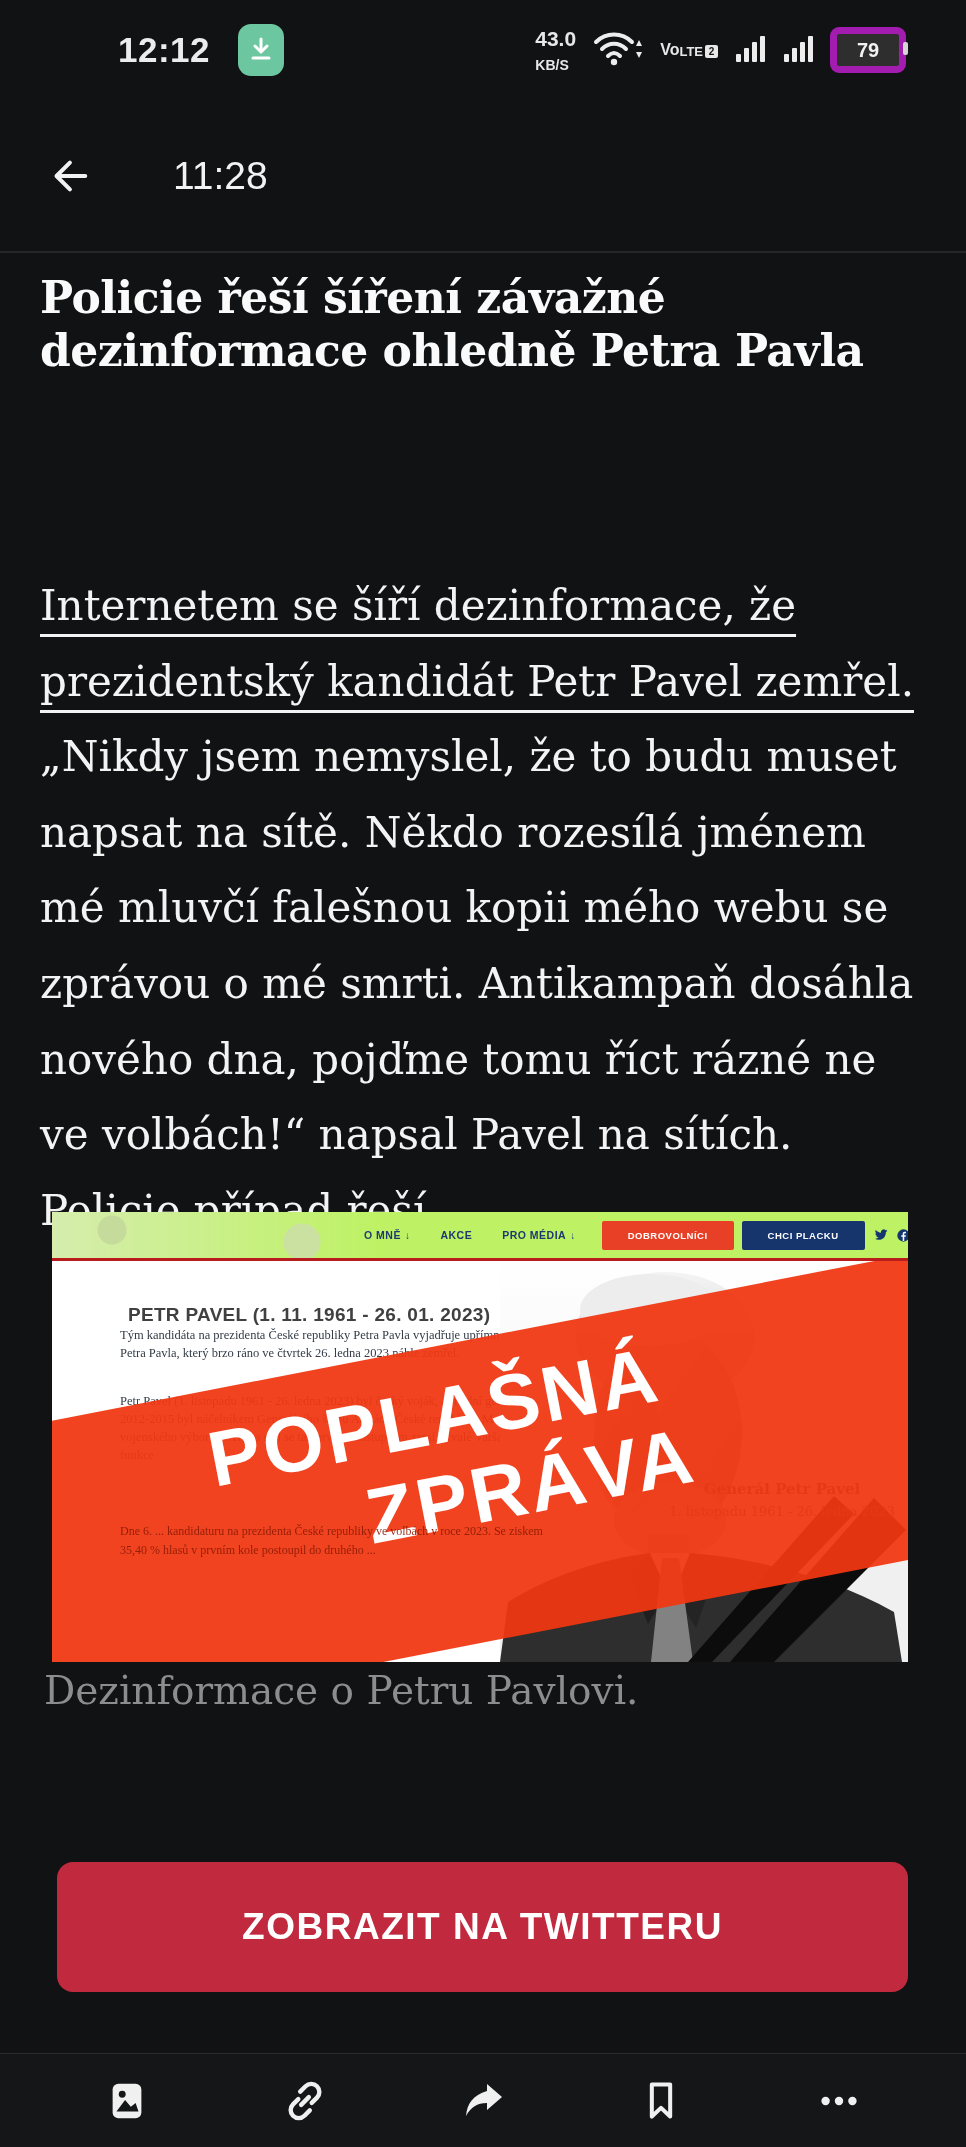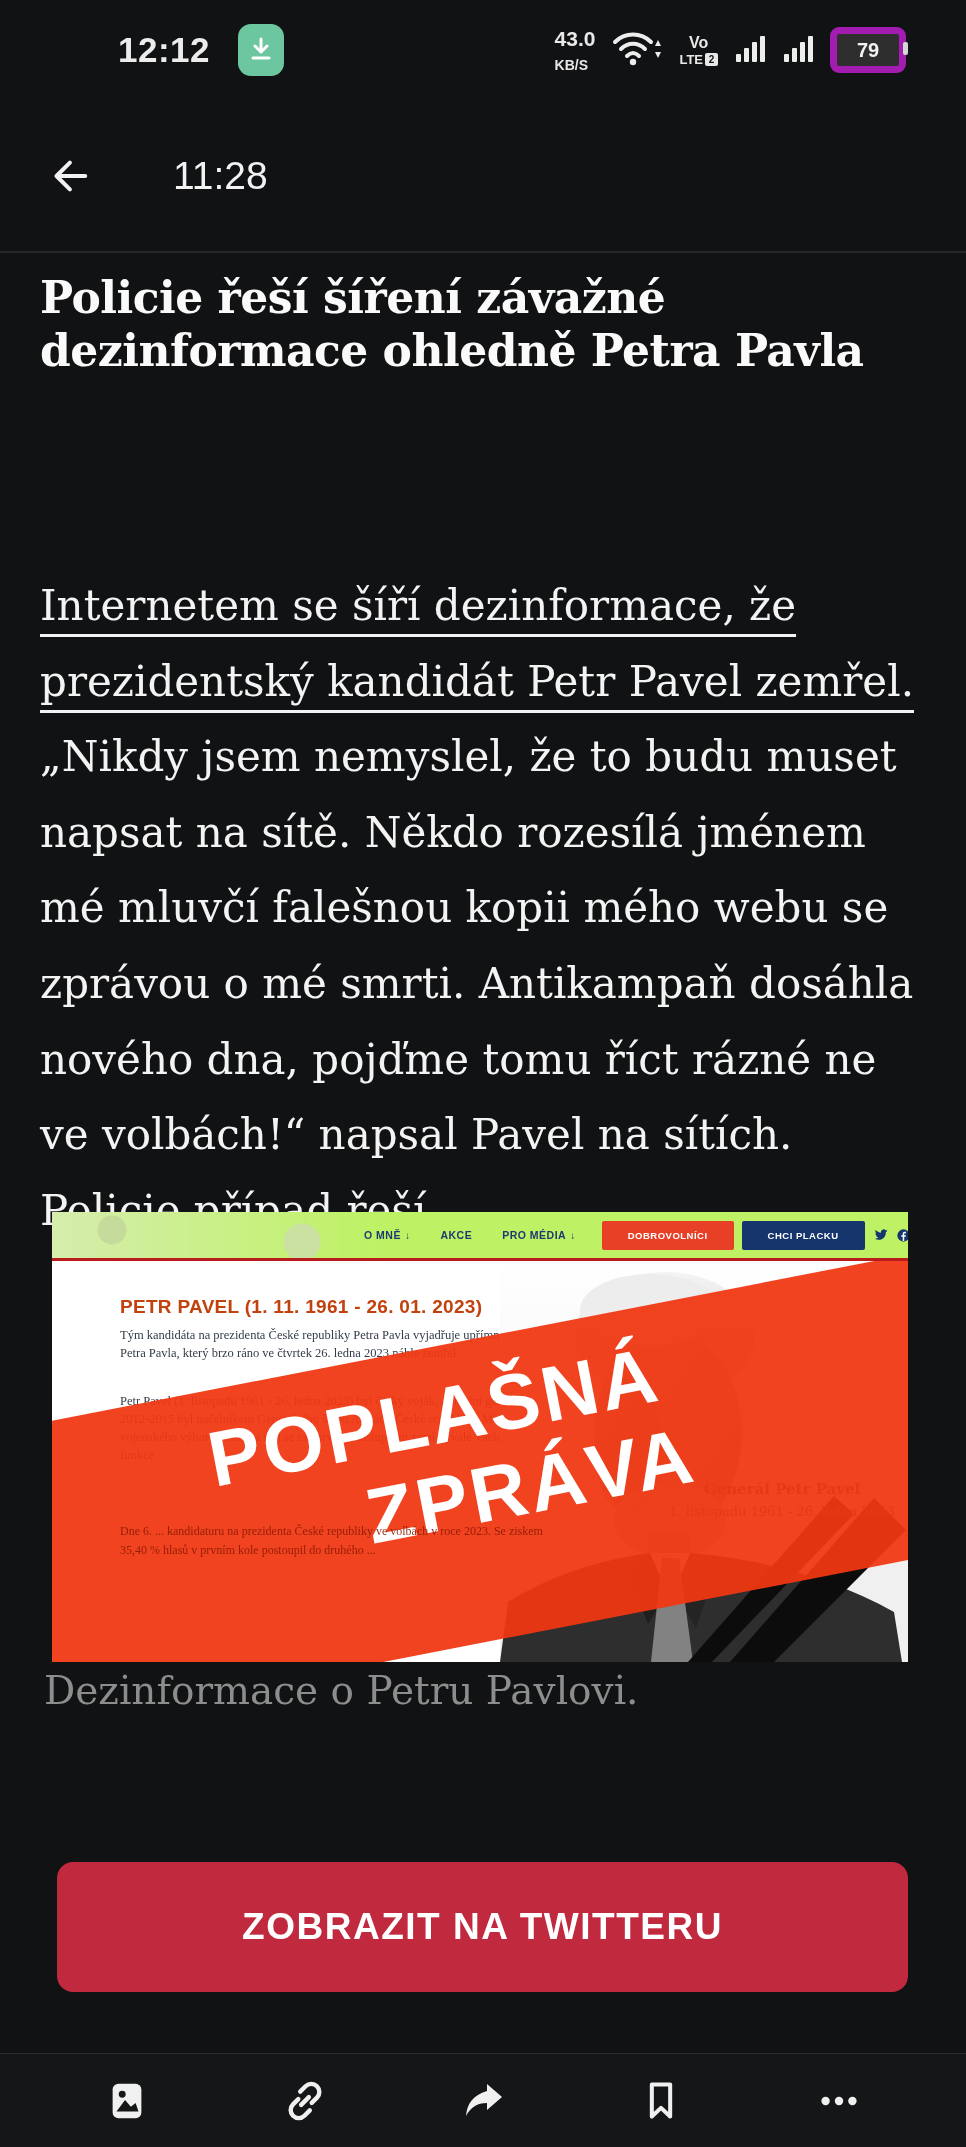--- a/index.html
+++ b/index.html
@@ -8,21 +8,21 @@
 
   
   .status-bar{position:absolute;top:0;left:0;right:0;height:100px;display:flex;align-items:center;}
   .sb-left{display:flex;align-items:center;gap:28px;margin-left:118px;}
   .sb-time{font-size:35px;font-weight:600;letter-spacing:.5px;color:#ececec;}
   .dl-badge{width:46px;height:52px;border-radius:13px;background:#6cc7a1;display:flex;align-items:center;justify-content:center;}
   .sb-right{margin-left:auto;margin-right:60px;display:flex;align-items:center;gap:16px;}
   .net-speed{display:flex;flex-direction:column;line-height:1;color:#e8e8e8;}
   .net-speed .v{font-size:21px;font-weight:700;}
   .net-speed .u{font-size:14px;font-weight:700;margin-top:9px;}
-  .volte{display:flex;flex-direction:column;line-height:1;color:#e8e8e8;font-weight:700;align-items:center;}
+  .volte{display:flex;flex-direction:row;line-height:1;color:#e8e8e8;font-weight:700;}
   .volte .t{font-size:16px;}
   .volte .b{font-size:13px;display:flex;align-items:center;gap:2px;margin-top:2px;}
   .lte-badge{display:inline-block;width:13px;height:13px;background:#e8e8e8;color:#111;border-radius:2px;
              font-size:10px;font-weight:800;text-align:center;line-height:13px;}
   .battery{position:relative;width:62px;height:32px;border:7px solid #a21caf;border-radius:9px;
            background:#2e2e2e;display:flex;align-items:center;justify-content:center;}
   .bat-num{font-size:20px;font-weight:700;color:#f2f2f2;}
   .bat-nub{position:absolute;right:-9px;top:8px;width:5px;height:13px;background:#d6d6d6;border-radius:2px;}
 
   
@@ -50,21 +50,21 @@
   .site-logo{position:relative;margin-left:84px;width:22px;height:38px;}
   .site-logo .shield{width:22px;height:26px;background:#d23b2f;clip-path:polygon(0 0,100% 0,100% 68%,50% 100%,0 68%);}
   .site-logo .band{width:22px;height:8px;background:#1c3a6e;margin-top:2px;}
   .site-menu{display:flex;gap:30px;margin-left:228px;align-items:center;}
   .mi{font-size:10.5px;font-weight:700;color:#1b3a70;letter-spacing:.5px;display:flex;align-items:center;gap:4px;white-space:nowrap;}
   .dd-arrow{font-size:10px;color:#1b3a70;}
   .site-btn{font-size:9.5px;font-weight:700;color:#fff;padding:9px 26px;border-radius:2px;letter-spacing:.5px;white-space:nowrap;}
   .site-btn.red{background:#e84026;margin-left:26px;}
   .site-btn.navy{background:#16356d;margin-left:8px;}
   .soc{margin-left:9px;display:flex;align-items:center;}
-  .site-h{position:absolute;left:68px;top:84px;margin:0;font-size:19px;font-weight:800;color:#c2410c;
+  .site-h{position:absolute;left:68px;top:84px;margin:8px;font-size:19px;font-weight:800;color:#404040;
           font-family:"Liberation Sans",sans-serif;letter-spacing:.3px;z-index:1;}
   .sp1{position:absolute;left:68px;top:114px;width:648px;margin:0;font-family:"Liberation Serif",serif;
        font-size:12.5px;line-height:18px;color:#333c47;z-index:1;}
   .sp2{position:absolute;left:68px;top:180px;width:648px;margin:0;font-family:"Liberation Serif",serif;
        font-size:12.5px;line-height:18px;color:#333c47;z-index:1;}
   .sp3{position:absolute;left:68px;top:310px;width:440px;margin:0;font-family:"Liberation Serif",serif;
        font-size:12px;line-height:19px;color:#8c1a04;z-index:4;opacity:.9;}
   .portrait{position:absolute;left:448px;top:46px;width:408px;height:404px;z-index:2;
             background:linear-gradient(180deg,#ffffff,#f0f0f0 65%);}
   .memoriam{position:absolute;top:222px;right:4px;width:244px;text-align:center;color:#4f4f4f;

